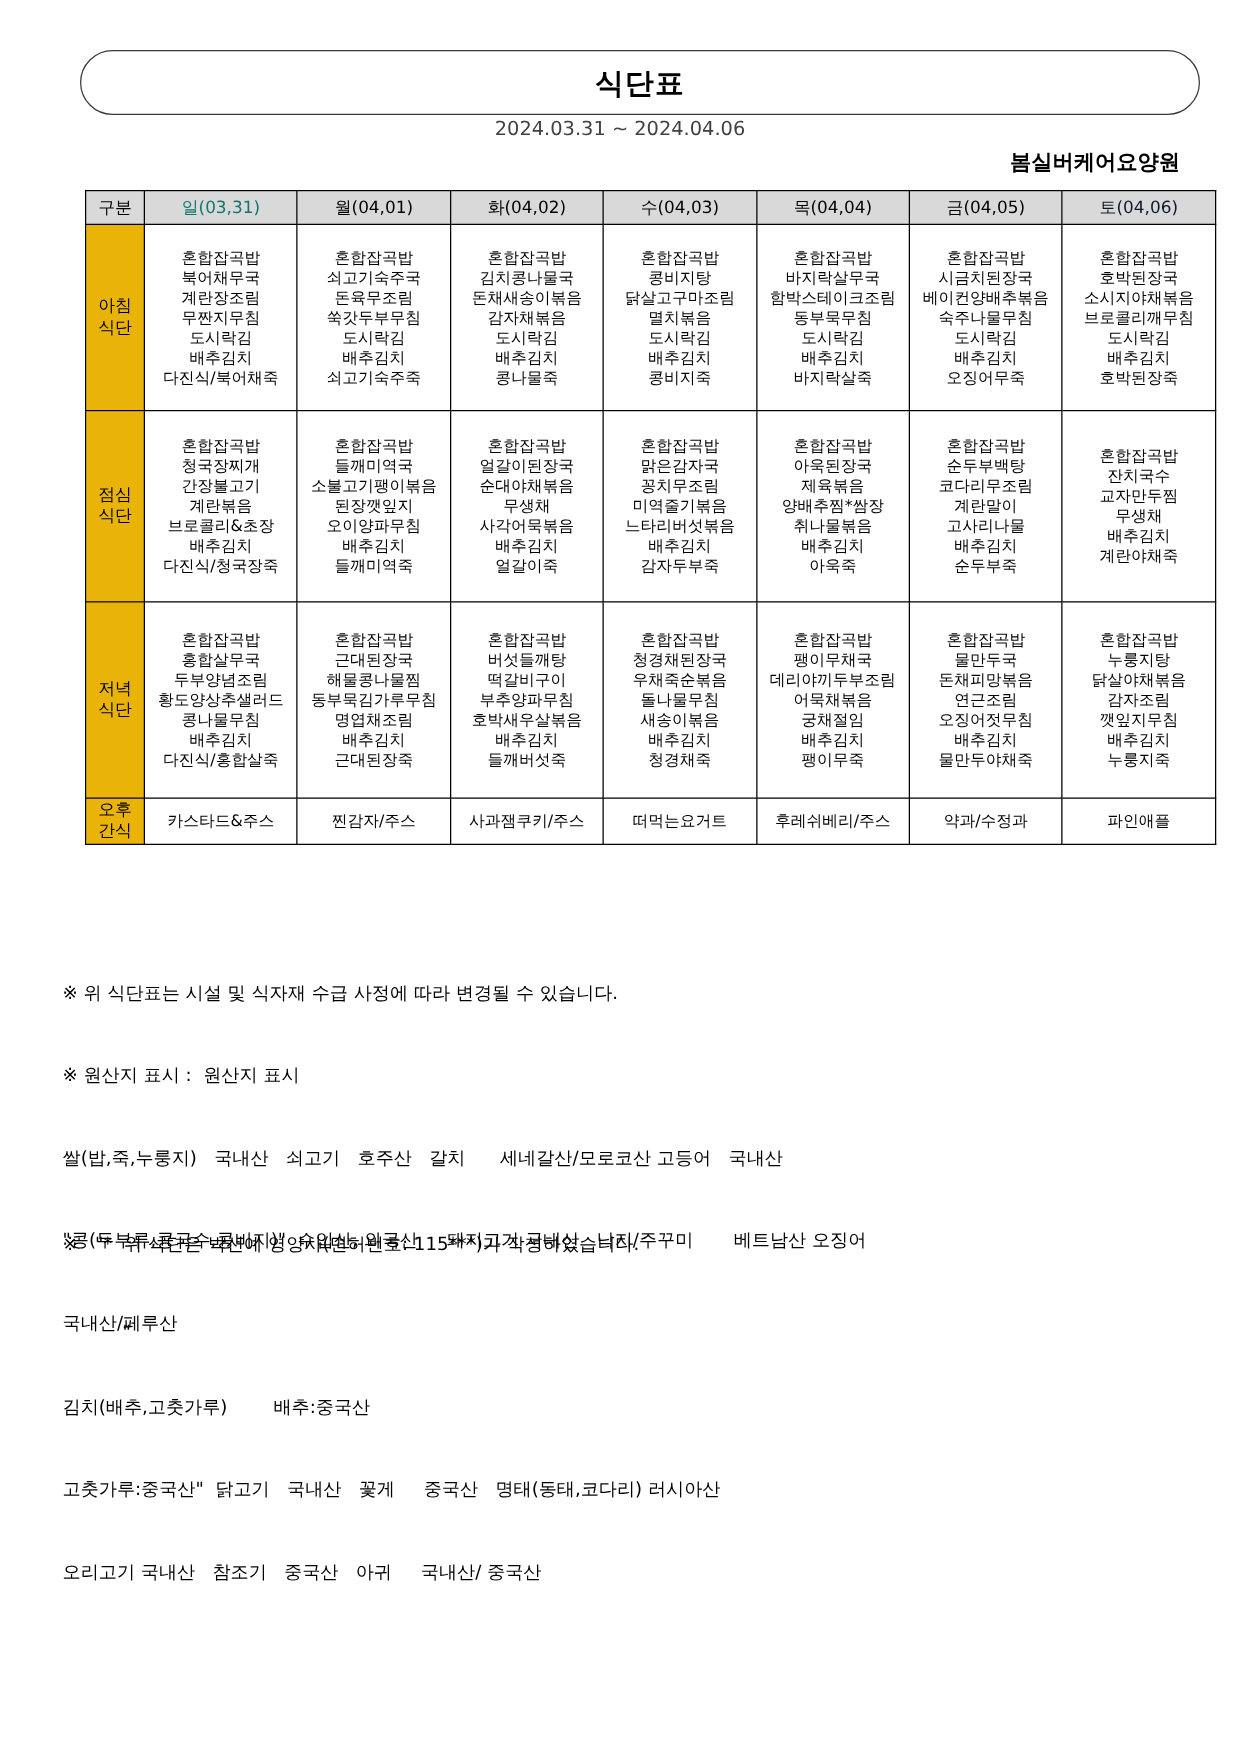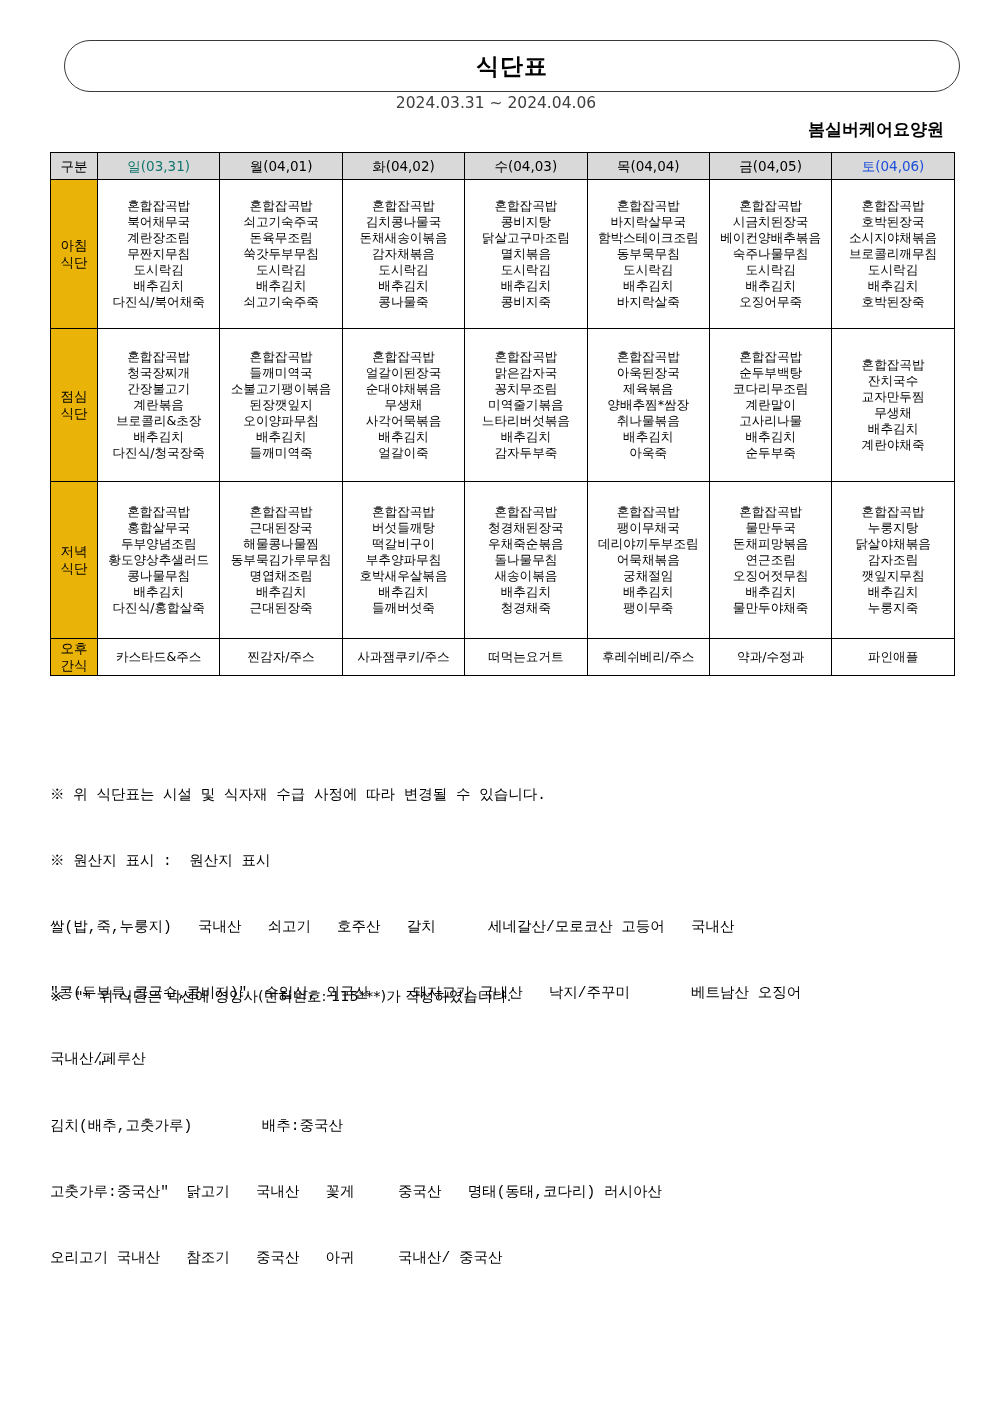--- a/index.html
+++ b/index.html
@@ -58,21 +58,21 @@
     position: absolute;
     right: 48px;
     top: 118px;
     font-size: 17px;
     font-weight: bold;
   }
 
   
   .menu-table {
     position: absolute;
-    left: 50px;
+    left: 68px;
     top: 152px;
     width: 896px;
     border-collapse: collapse;
     table-layout: fixed;
   }
   .menu-table td, .menu-table th {
     border: 1px solid #000000;
     vertical-align: middle;
     text-align: center;
     padding: 0;
@@ -81,21 +81,21 @@
     background: #d9d9d9;
     font-size: 13.5px;
     font-weight: normal;
     height: 26px;
     line-height: 26px;
   }
   th.col-gubun { width: 46px; }
   th.col-day { width: 121.4px; }
 
   .day-sun { color: #0f766e; }
-  .day-sat { color: #1d4ed8; }
+  .day-sat { color: #0f172a; }
 
   .row-label {
     background: #eab308;
     font-size: 13.5px;
     line-height: 1.25;
     width: 46px;
   }
   .row-label span { display: block; }
 
   .meal-cell {
@@ -122,21 +122,21 @@
   
   .notes {
     position: absolute;
     left: 50px;
     top: 740px;
     width: 900px;
     font-size: 14.5px;
     line-height: 1.52;
     white-space: pre-wrap;
   }
-  .notes .line { display: block; font-family: Liberation Mono, monospace; }
+  .notes .line { display: block; }
 
   .notes-bottom {
     position: absolute;
     left: 50px;
     top: 938px;
     width: 900px;
     font-size: 14.5px;
     line-height: 1.62;
     white-space: pre-wrap;
   }

